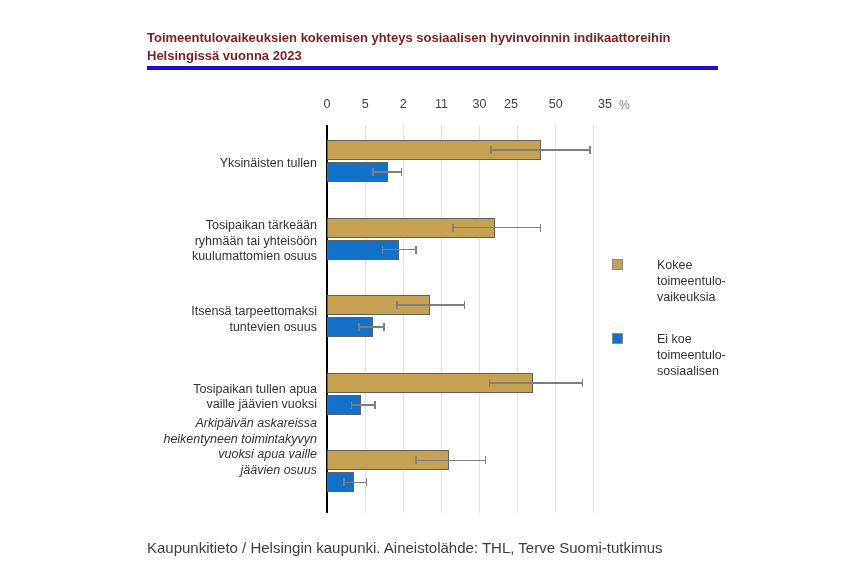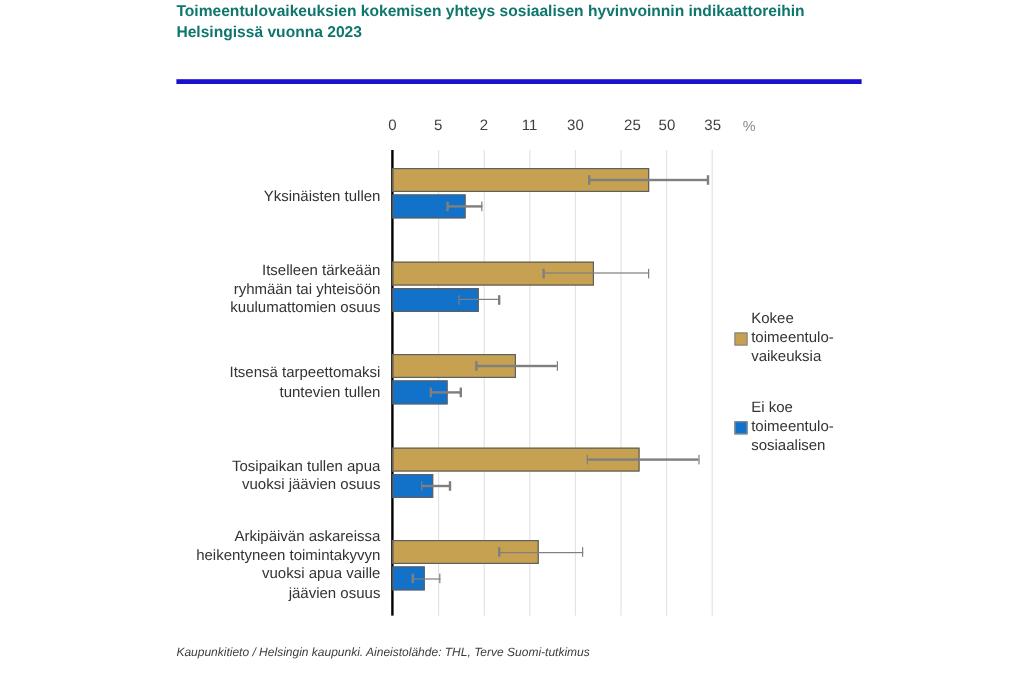--- a/index.html
+++ b/index.html
@@ -8,40 +8,39 @@
     position: relative;
     width: 863px;
     height: 576px;
     background: #ffffff;
     font-family: "Liberation Sans", sans-serif;
     overflow: hidden;
   }
   .title {
     position: absolute;
     left: 147px;
-    top: 0;
+    top: 29px;
     width: 585px;
     font-size: 13px;
     font-weight: 700;
-    color: #0f766e;
+    color: #7f1d1d;
     line-height: 1.42;
   }
   .rule {
     position: absolute;
     left: 147px;
     top: 66px;
     width: 571px;
     height: 4px;
   }
   .footer {
     position: absolute;
     left: 147px;
     top: 539px;
-    font-size: 10px;
-    font-style: italic;
+    font-size: 15px;
     color: #3d3d3d;
   }
   .tick-label {
     position: absolute;
     width: 36px;
     text-align: center;
     font-size: 12.5px;
     color: #3f3f3f;
   }
   .unit-label {
@@ -78,22 +77,23 @@
     white-space: pre-line;
     transform: translateY(-50%);
   }
   .legend {
     position: absolute;
     left: 612px;
     top: 257px;
   }
   .legend-item {
     display: flex;
-    align-items: center;
+    align-items: flex-start;
     margin-bottom: 26px;
+    gap: 31px;
   }
   .legend-swatch {
     width: 11px;
     height: 11px;
     margin-top: 2px;
     margin-right: 3px;
     border: 1px solid #8a8a8a;
     flex: none;
   }
   .legend-label {
@@ -154,28 +154,28 @@
         <div class="bar" style="left: 0px; top: 325.4px; width: 122.027px; height: 20px; background: rgb(198, 161, 81); border-color: rgb(96, 96, 96);"></div>
         <div class="err-line" style="left: 89.232px; top: 334.65px; width: 69.4027px; height: 1.5px; background: rgb(127, 127, 127);"></div>
         <div class="err-cap" style="left: 88.482px; top: 331.4px; width: 1.5px; height: 8px; background: rgb(127, 127, 127);"></div>
         <div class="err-cap" style="left: 157.885px; top: 331.4px; width: 1.5px; height: 8px; background: rgb(127, 127, 127);"></div>
         <div class="bar" style="left: 0px; top: 347.4px; width: 26.6933px; height: 20px; background: rgb(18, 113, 200); border-color: rgb(96, 96, 96);"></div>
         <div class="err-line" style="left: 16.7787px; top: 356.65px; width: 22.88px; height: 1.5px; background: rgb(127, 127, 127);"></div>
         <div class="err-cap" style="left: 16.0287px; top: 353.4px; width: 1.5px; height: 8px; background: rgb(127, 127, 127);"></div>
         <div class="err-cap" style="left: 38.9087px; top: 353.4px; width: 1.5px; height: 8px; background: rgb(127, 127, 127);"></div>
       </div>
       <div class="cat-label" style="left: 147px; top: 163.8px;">Yksinäisten tullen</div>
-      <div class="cat-label" style="left: 147px; top: 241.4px;">Itselleen tärkeään
+      <div class="cat-label" style="left: 147px; top: 241.4px;">Tosipaikan tärkeään
 ryhmään tai yhteisöön
 kuulumattomien osuus</div>
       <div class="cat-label" style="left: 147px; top: 319px;">Itsensä tarpeettomaksi
-tuntevien tullen</div>
+tuntevien osuus</div>
       <div class="cat-label" style="left: 147px; top: 396.6px;">Tosipaikan tullen apua
-vuoksi jäävien osuus</div>
-      <div class="cat-label" style="left: 147px; top: 471px;">Arkipäivän askareissa
+vaille jäävien vuoksi</div>
+      <div class="cat-label" style="left: 147px; top: 447px; font-style: italic;">Arkipäivän askareissa
 heikentyneen toimintakyvyn
 vuoksi apua vaille
 jäävien osuus</div>
     </div>
   <div class="legend" id="legend">
       <div class="legend-item">
         <div class="legend-swatch" style="background: rgb(198, 161, 81);"></div>
         <div class="legend-label">Kokee
 toimeentulo-
 vaikeuksia</div>
@@ -186,17 +186,17 @@
 toimeentulo-
 sosiaalisen</div>
       </div>
     </div>
   <div class="footer">Kaupunkitieto / Helsingin kaupunki. Aineistolähde: THL, Terve Suomi-tutkimus</div>
 <div class="tick-label" style="left: 309px; top: 97px;">0</div>
     <div class="tick-label" style="left: 347.133px; top: 97px;">5</div>
     <div class="tick-label" style="left: 385.267px; top: 97px;">2</div>
     <div class="tick-label" style="left: 423.4px; top: 97px;">11</div>
     <div class="tick-label" style="left: 461.533px; top: 97px;">30</div>
-    <div class="tick-label" style="left: 509px; top: 97px;">25</div>
+    <div class="tick-label" style="left: 493px; top: 97px;">25</div>
     <div class="tick-label" style="left: 537.8px; top: 97px;">50</div>
-    <div class="tick-label" style="left: 575.933px; top: 97px;">35</div>
+    <div class="tick-label" style="left: 575.933px; top: 97px; text-align: right;">35</div>
     <div class="unit-label" style="left: 619px; top: 98px;">%</div>
   </div>
 
 </body></html>

